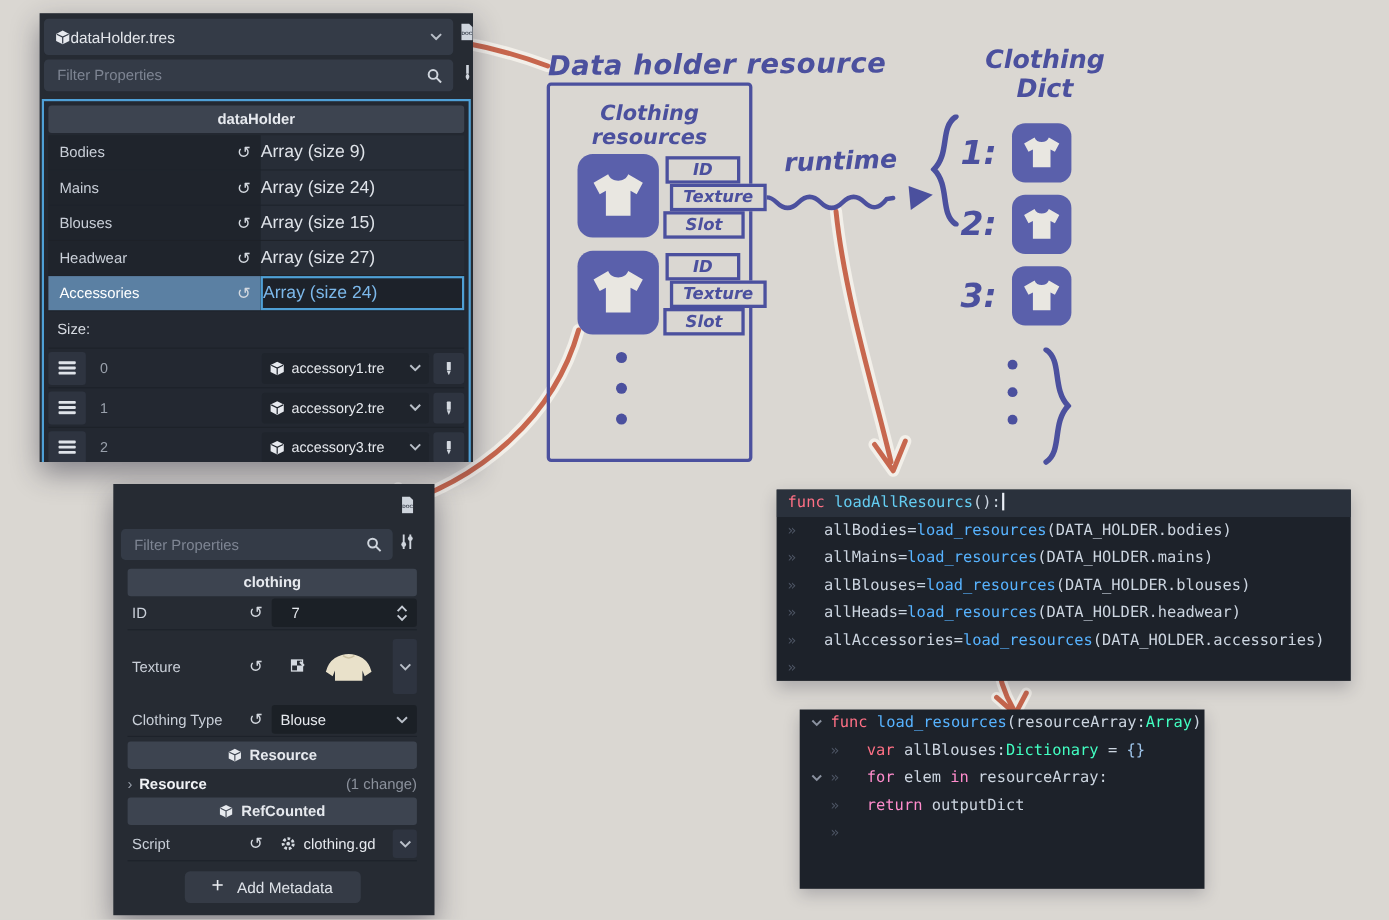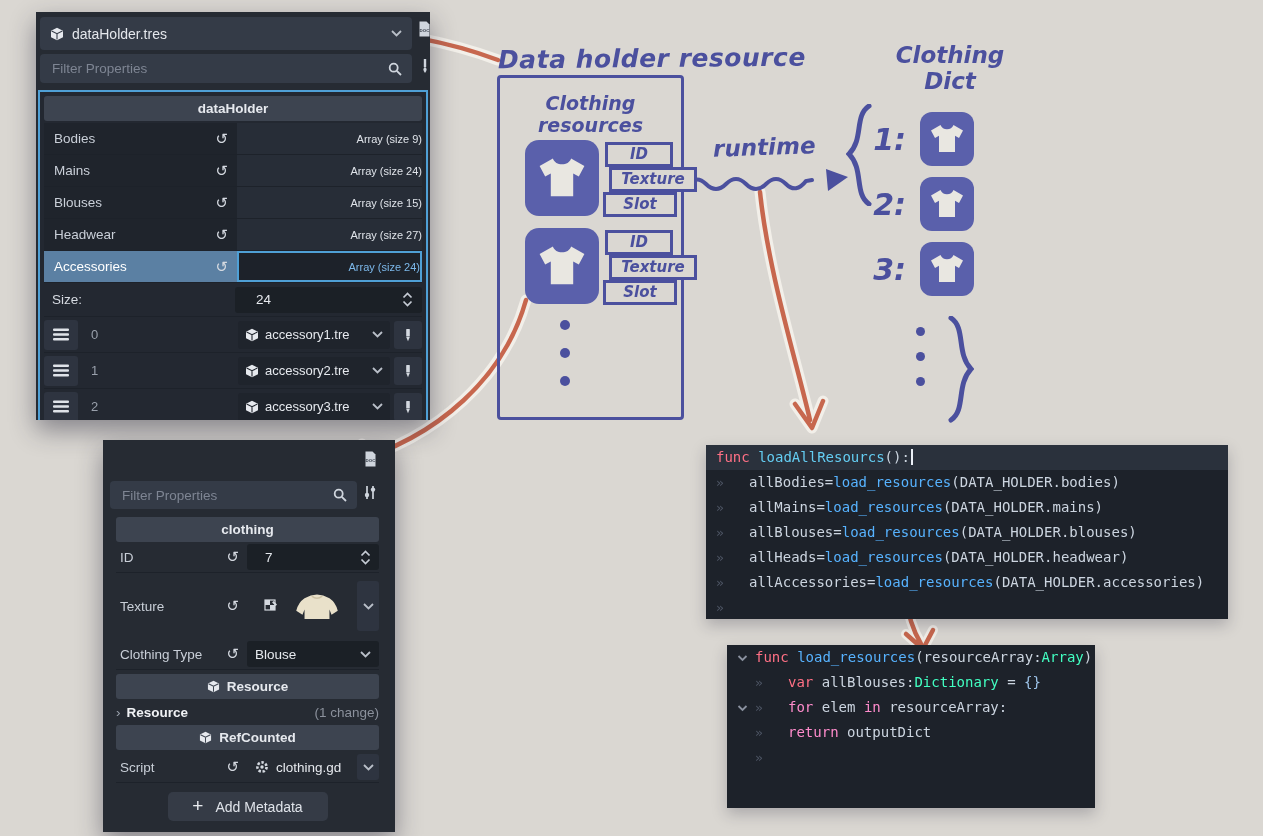--- a/index.html
+++ b/index.html
@@ -2,43 +2,43 @@
 <html><head>
 <meta charset="utf-8">
 <style>
   html,body{margin:0;padding:0}
   body{position:relative;width:1263px;height:836px;background:#dad7d2;overflow:hidden;
        font-family:"Liberation Sans",sans-serif;-webkit-font-smoothing:antialiased}
 
   
   .gpanel{position:absolute;background:#262b33;box-shadow:0 10px 24px rgba(30,30,50,.45)}
   .bar{position:absolute;background:#343b47;border-radius:4px;display:flex;align-items:center;
-       gap:8px;padding:0 10px;box-sizing:border-box;color:#e4e7ec;font-size:14px}
+       gap:0;padding:0 10px;box-sizing:border-box;color:#e4e7ec;font-size:14px}
   .bar .grow{flex:1}
   .filter-input{flex:1;background:transparent;border:none;outline:none;color:#e4e7ec;
        font-size:13.5px;font-family:"Liberation Sans",sans-serif}
   .filter-input::placeholder{color:#7e8593}
   .tool-btn{position:absolute;display:flex;align-items:center;justify-content:center}
   .cat-bar{height:25px;background:#3d4450;border-radius:3px;display:flex;align-items:center;
        justify-content:center;gap:7px;font-weight:bold;color:#e6e9ee;font-size:13.5px}
 
   
   #panel-dh{left:36px;top:12px;width:394px;height:408px;overflow:hidden}
   #dh-header{left:4px;top:5px;width:372px;height:33px}
   #dh-doc{left:381px;top:9px}
   #dh-filter{left:4px;top:42px;width:372px;height:29px}
   #dh-dropper{left:383px;top:46px}
   #dh-body{position:absolute;left:2px;top:78px;width:386px;height:336px;border:2px solid #4fa0d6;
        background:#232831;box-sizing:content-box;overflow:hidden}
   #dh-body .cat-bar{margin:4px 4px 2px 4px}
   .prop-row{display:flex;height:31px;margin:0 4px;border-bottom:1px solid #1d222a}
   .prop-left{width:193px;background:#1f242c;display:flex;align-items:center;
        justify-content:space-between;padding:0 9px 0 10px;color:#c9cfd8;font-size:13.5px;box-sizing:border-box}
-  .prop-right{flex:1;background:#272d37;display:flex;align-items:center;justify-content:flex-end;
-       color:#dfe3e9;font-size:11px}
+  .prop-right{flex:1;background:#272d37;display:flex;align-items:center;justify-content:flex-start;
+       color:#dfe3e9;font-size:16px}
   .prop-row.selected .prop-left{background:#5b80a3;color:#fff}
   .prop-row.selected .prop-right{background:#1d222a;border:2px solid #4fa0d6;color:#7cb8ea;box-sizing:border-box}
   .size-row{height:33px;margin:0 4px;display:flex;align-items:center;border-bottom:1px solid #1d222a}
   .size-label{color:#d6dae1;font-size:13.5px;padding-left:8px}
   .size-box{margin-left:auto;width:187px;height:26px;background:#1b2026;border-radius:3px;
        display:flex;align-items:center;padding:0 9px;color:#e6e9ee;font-size:13.5px;box-sizing:border-box}
   .size-box .val{margin-left:12px}
   .size-box .stepper{margin-left:auto}
   .item-row{height:35px;display:flex;align-items:center;margin:0 4px;border-bottom:1px solid #1d222a}
   .drag-box{width:34px;height:30px;background:#2e3440;border-radius:3px;display:flex;
@@ -219,27 +219,20 @@
             <span>Accessories</span>
             <span style="font-family:'DejaVu Sans',sans-serif;color:#d4d9e0;font-size:15px">↺</span>
           </div>
           <div class="prop-right">
             <span>Array (size 24)</span>
           </div>
         </div>
       </div>
     <div class="size-row">
       <span class="size-label">Size:</span>
-      <div class="size-box">
-        <span class="val">24</span>
-        <svg class="stepper" width="11" height="15" viewBox="0 0 11 15">
-          <polyline points="1.5,5.5 5.5,1.5 9.5,5.5" stroke="#c6ccd5" stroke-width="1.7" fill="none"></polyline>
-          <polyline points="1.5,9.5 5.5,13.5 9.5,9.5" stroke="#c6ccd5" stroke-width="1.7" fill="none"></polyline>
-        </svg>
-      </div>
     </div>
     <div id="dh-items">
         <div class="item-row">
           <div class="drag-box">
             <svg width="16" height="13">
               <rect y="0.5" width="16" height="2.6" rx="1" fill="#dfe3e9"></rect>
               <rect y="5.2" width="16" height="2.6" rx="1" fill="#dfe3e9"></rect>
               <rect y="9.9" width="16" height="2.6" rx="1" fill="#dfe3e9"></rect>
             </svg>
           </div>

